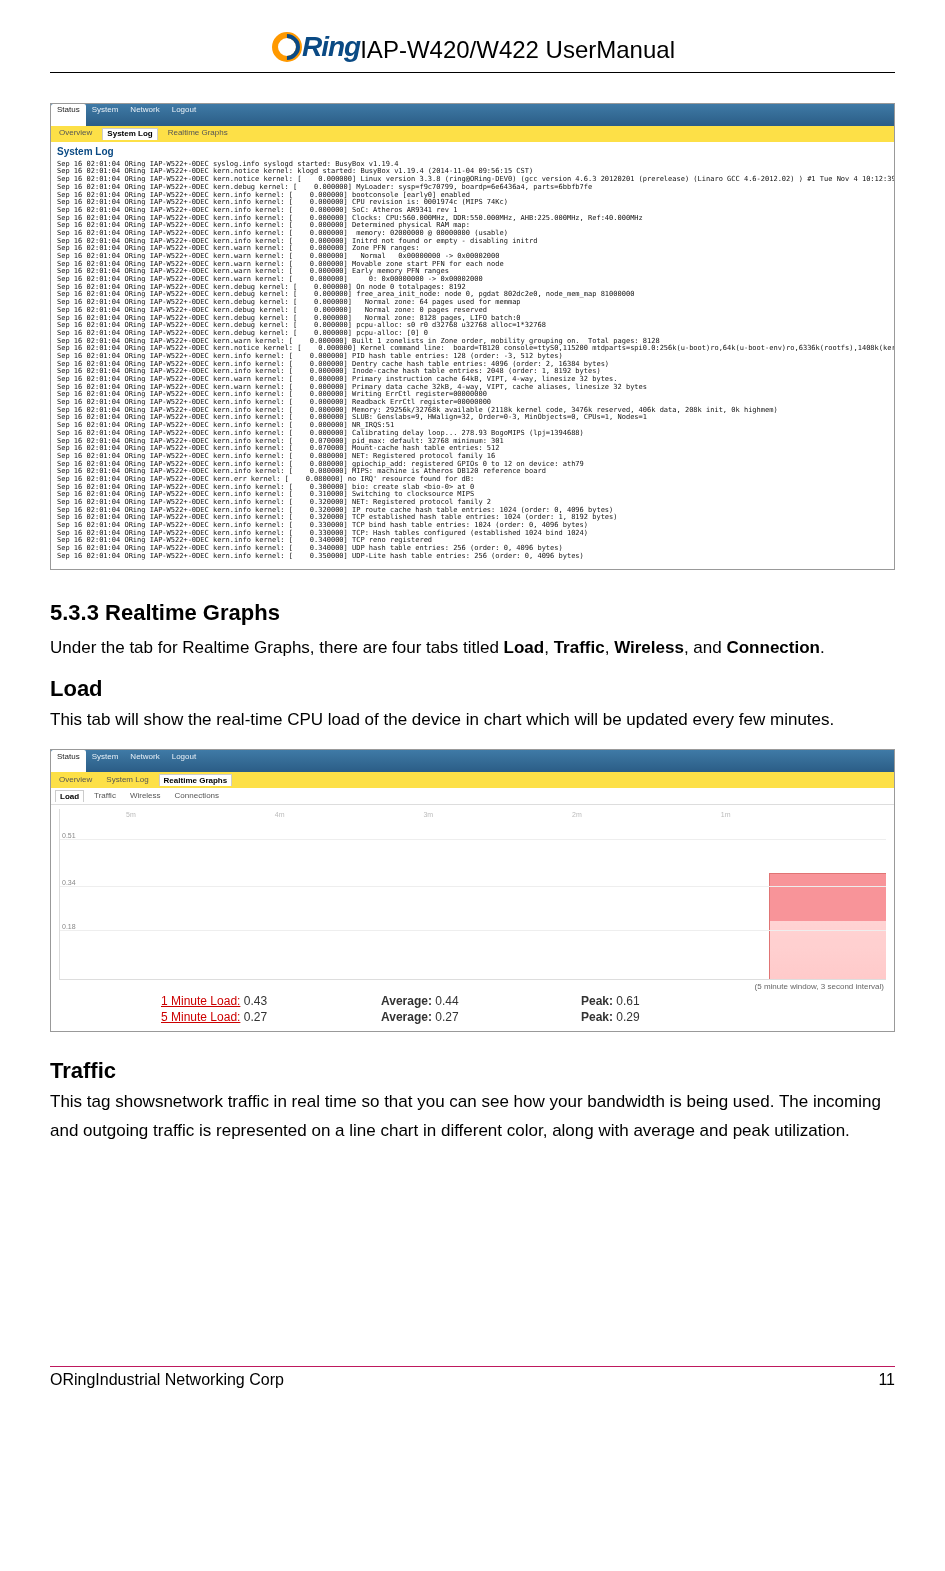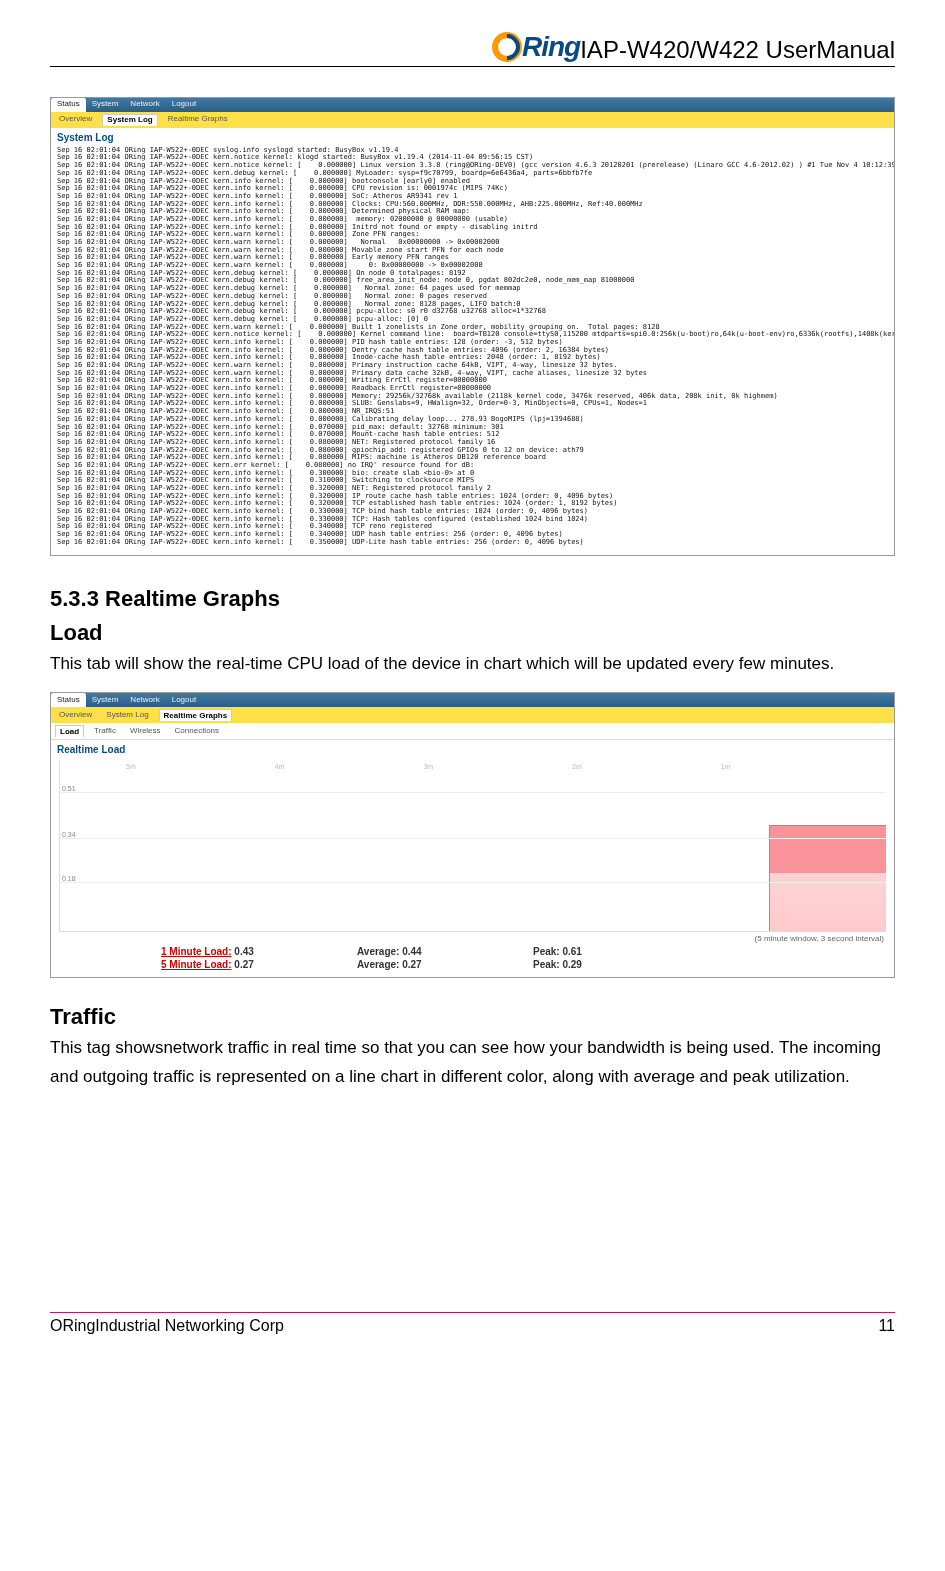--- a/index.html
+++ b/index.html
@@ -8,24 +8,24 @@
     background: #fff;
     color: #000;
     width: 945px;
   }
   .page {
     padding: 30px 50px 20px 50px;
     box-sizing: border-box;
   }
   .header {
     display: flex;
-    justify-content: flex-end;
+    justify-content: center;
     align-items: flex-start;
     border-bottom: 1px solid #000;
-    padding-bottom: 2px;
+    padding-bottom: 8px;
     margin-bottom: 30px;
   }
   .logo {
     display: flex;
     align-items: center;
   }
   .logo-icon {
     width: 34px; height: 34px; position: relative; margin-right: -2px;
   }
   .logo-icon::before {
@@ -53,21 +53,21 @@
   
   .shot {
     border: 1px solid #999;
     margin-bottom: 30px;
     font-size: 7px;
     line-height: 1.1;
     background: #fff;
   }
   .bluebar {
     background: linear-gradient(#3f7aa6,#2b5d86);
-    height: 14px;
+    height: 22px;
     display: flex;
     align-items: stretch;
   }
   .bluebar .tab, .bluebar .item {
     padding: 2px 6px;
     font-size: 8px;
     color: #e8f0f7;
   }
   .bluebar .tab.active {
     background: #fff; color: #222; border-radius: 2px 2px 0 0;
@@ -148,24 +148,23 @@
     border-left: 1px solid #d66;
     border-top: 1px solid #d66;
     opacity: 0.9;
   }
   .chart-note {
     text-align: right; color: #666; font-size: 8px; padding: 2px 10px 2px 0;
   }
   .legend-row {
     display: flex;
     padding: 1px 10px 1px 110px;
-    gap: 76px;
-    font-size: 10px;
+    gap: 100px;
+    font-size: 12px;
     color: #333;
-    font-weight: bold;
   }
   .legend-row .label { width: 120px; }
   .legend-row .label .link { color: #c00; text-decoration: underline; }
   .legend-row .mid { width: 100px; }
   .legend-row .peak { width: 80px; }
 
   .footer {
     display: flex;
     justify-content: space-between;
     border-top: 1px solid #be185d;
@@ -249,20 +248,23 @@
 Sep 16 02:01:04 ORing IAP-W522+-0DEC kern.info kernel: [    0.320000] IP route cache hash table entries: 1024 (order: 0, 4096 bytes)
 Sep 16 02:01:04 ORing IAP-W522+-0DEC kern.info kernel: [    0.320000] TCP established hash table entries: 1024 (order: 1, 8192 bytes)
 Sep 16 02:01:04 ORing IAP-W522+-0DEC kern.info kernel: [    0.330000] TCP bind hash table entries: 1024 (order: 0, 4096 bytes)
 Sep 16 02:01:04 ORing IAP-W522+-0DEC kern.info kernel: [    0.330000] TCP: Hash tables configured (established 1024 bind 1024)
 Sep 16 02:01:04 ORing IAP-W522+-0DEC kern.info kernel: [    0.340000] TCP reno registered
 Sep 16 02:01:04 ORing IAP-W522+-0DEC kern.info kernel: [    0.340000] UDP hash table entries: 256 (order: 0, 4096 bytes)
 Sep 16 02:01:04 ORing IAP-W522+-0DEC kern.info kernel: [    0.350000] UDP-Lite hash table entries: 256 (order: 0, 4096 bytes)</div>
   </div>
 
   <h2>5.3.3 Realtime Graphs</h2>
+  <p class="body">
+    <span>Under the tab for Realtime Graphs, there are four tabs titled </span><b>Load</b><span>, </span><b>Traffic</b><span>, </span><b>Wireless</b><span>, and </span><b>Connection</b><span>.</span>
+  </p>
 
   <h3 class="subhead">Load</h3>
   <p class="body">This tab will show the real-time CPU load of the device in chart which will be updated every few minutes.</p>
 
   <div class="shot2">
     <div class="bluebar" id="primary-tabs-2">
         <span class="tab active">Status</span>
         <span class="tab">System</span>
         <span class="tab">Network</span>
         <span class="tab">Logout</span>
@@ -271,21 +273,20 @@
         <span class="tab">Overview</span>
         <span class="tab">System Log</span>
         <span class="tab active">Realtime Graphs</span>
       </div>
     <div class="subbar" style="background:#fff;border-bottom:1px solid #ddd" id="tertiary-tabs">
         <span class="tab active">Load</span>
         <span class="tab">Traffic</span>
         <span class="tab">Wireless</span>
         <span class="tab">Connections</span>
       </div>
-    <div class="section-title">Realtime Load</div>
     <div class="chart-area" id="chart-area">
       <div class="chart-fill"></div>
     <div class="tick" style="top: 70.9677%;">
           <span>0.18</span>
         </div>
         <div class="tick" style="top: 45.1613%;">
           <span>0.34</span>
         </div>
         <div class="tick" style="top: 17.7419%;">
           <span>0.51</span>

